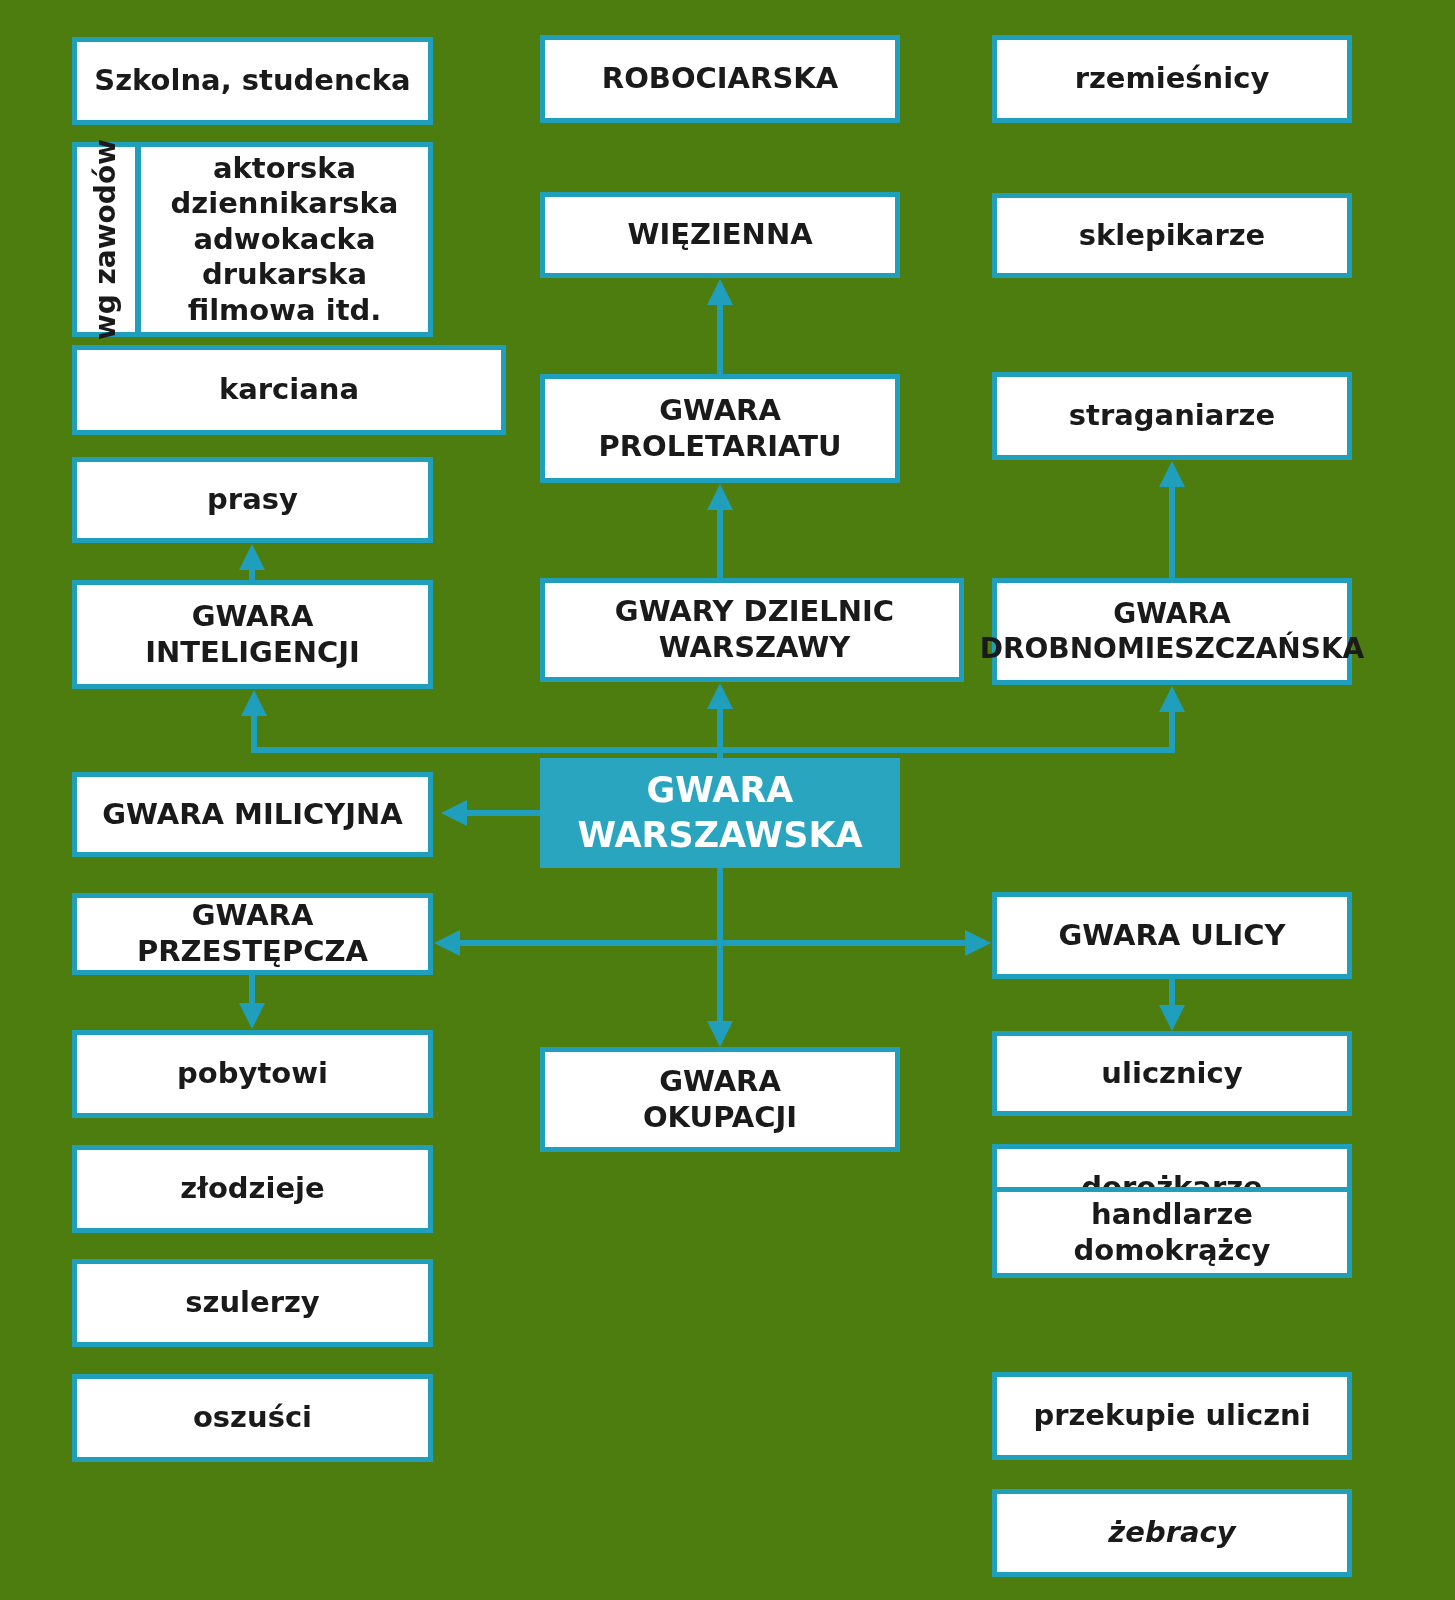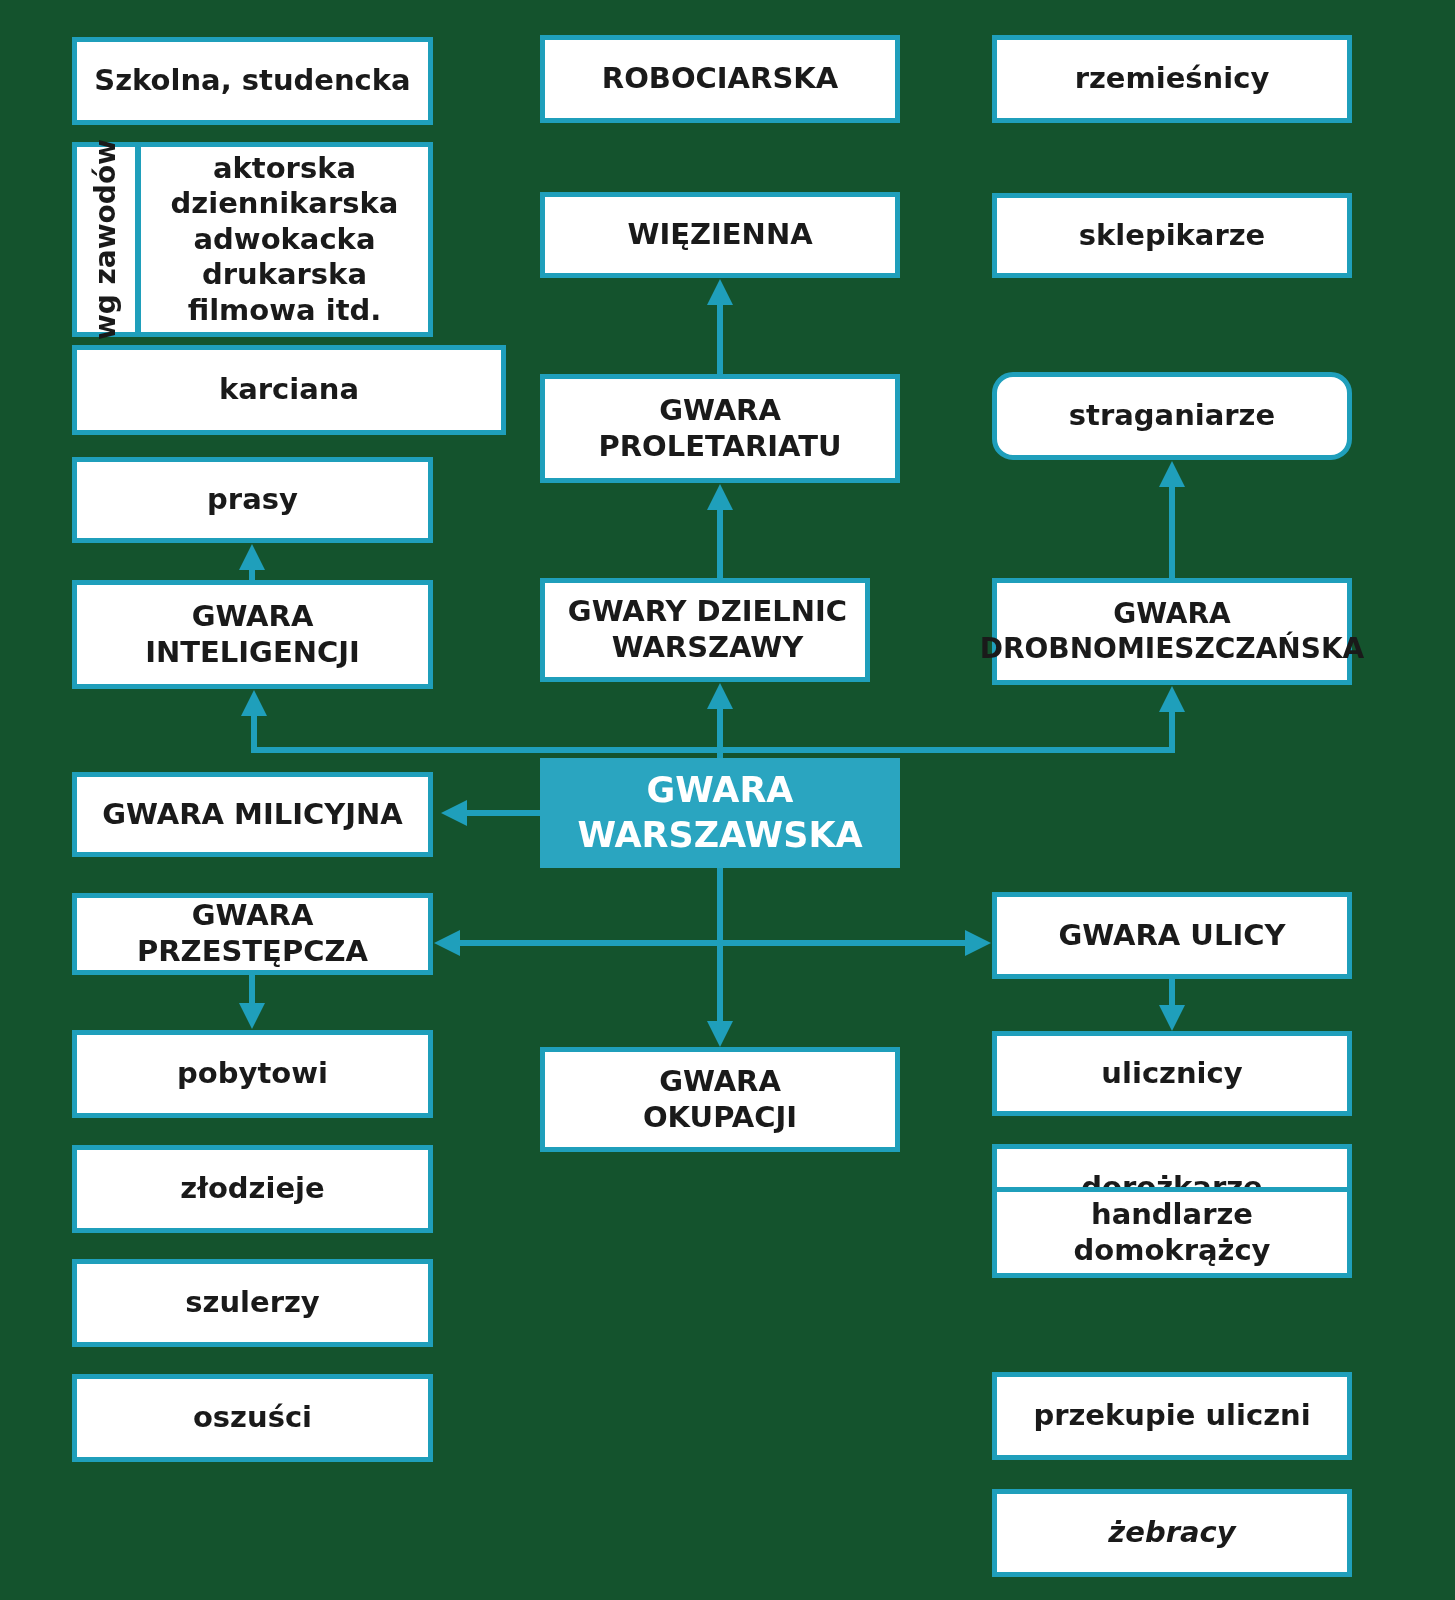--- a/index.html
+++ b/index.html
@@ -3,21 +3,21 @@
 <meta charset="utf-8">
 <style>
   :root{
     --stroke:#1f9fbb;
     --fill:#2aa5c0;
     --ink:#1a1a1a;
   }
   html,body{margin:0;padding:0;background:#ffffff;}
   body{width:1455px;height:1600px;overflow:hidden;
        font-family:"DejaVu Sans","Liberation Sans",sans-serif;}
-  #canvas{position:relative;width:1455px;height:1600px;background:#14532d;}
+  #canvas{position:relative;width:1455px;height:1600px;background:#4d7c0f;}
 
   .node{
     position:absolute;
     box-sizing:border-box;
     border:5px solid var(--stroke);
     background:#ffffff;
     color:var(--ink);
     display:flex;align-items:center;justify-content:center;
     text-align:center;
     font-size:29px;font-weight:600;line-height:1.24;
@@ -96,34 +96,34 @@
 
   <div class="node" style="left:72px;top:1374px;width:361px;height:88px;">oszuści</div>
 
   <div class="node" style="left:540px;top:35px;width:360px;height:88px;">ROBOCIARSKA</div>
 
   <div class="node" style="left:540px;top:192px;width:360px;height:86px;">WIĘZIENNA</div>
 
   <div class="node" style="left:540px;top:374px;width:360px;height:109px;">GWARA
 PROLETARIATU</div>
 
-  <div class="node" style="left:540px;top:578px;width:330px;height:104px;padding-left:13px;">GWARY DZIELNIC
+  <div class="node" style="left:540px;top:578px;width:424px;height:104px;padding-left:13px;">GWARY DZIELNIC
 WARSZAWY</div>
 
   <div class="node filled" style="left:540px;top:758px;width:360px;height:110px;">GWARA
 WARSZAWSKA</div>
 
   <div class="node" style="left:540px;top:1047px;width:360px;height:105px;">GWARA
 OKUPACJI</div>
 
   <div class="node" style="left:992px;top:35px;width:360px;height:88px;">rzemieśnicy</div>
 
   <div class="node" style="left:992px;top:193px;width:360px;height:85px;">sklepikarze</div>
 
-  <div class="node" style="left:992px;top:372px;width:360px;height:88px;border-radius:21px;">straganiarze</div>
+  <div class="node" style="left:992px;top:372px;width:360px;height:88px;">straganiarze</div>
 
   <div class="node small-caps-fit" style="left:992px;top:578px;width:360px;height:107px;">GWARA
 DROBNOMIESZCZAŃSKA</div>
 
   <div class="node" style="left:992px;top:892px;width:360px;height:87px;">GWARA ULICY</div>
 
   <div class="node" style="left:992px;top:1031px;width:360px;height:85px;">ulicznicy</div>
 
   <div class="node" style="left:992px;top:1144px;width:360px;height:88px;">dorożkarze</div>
 

